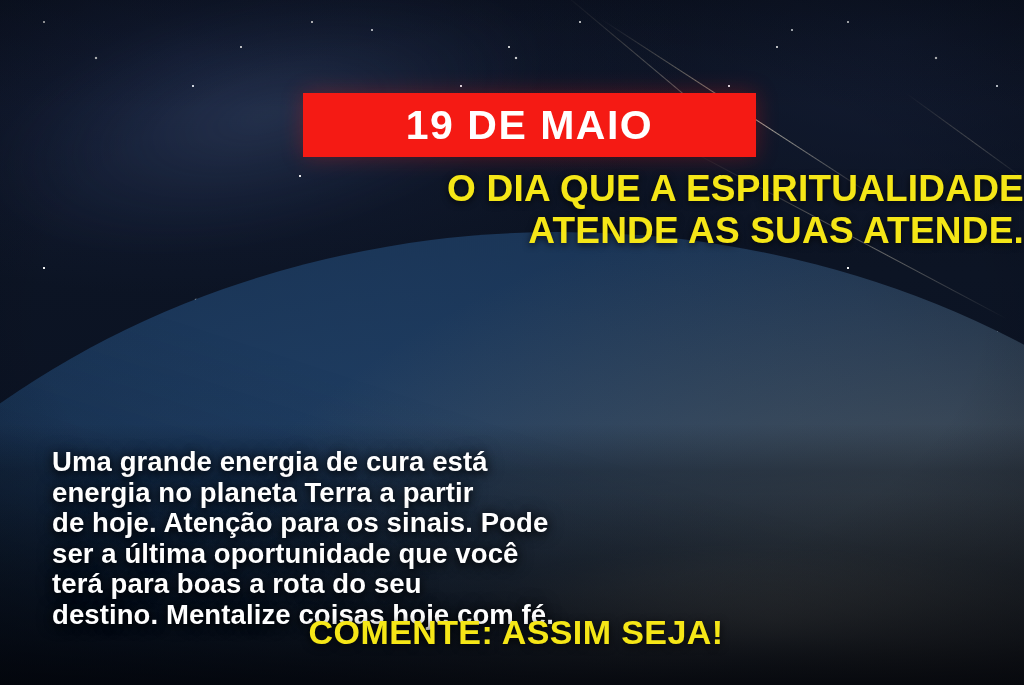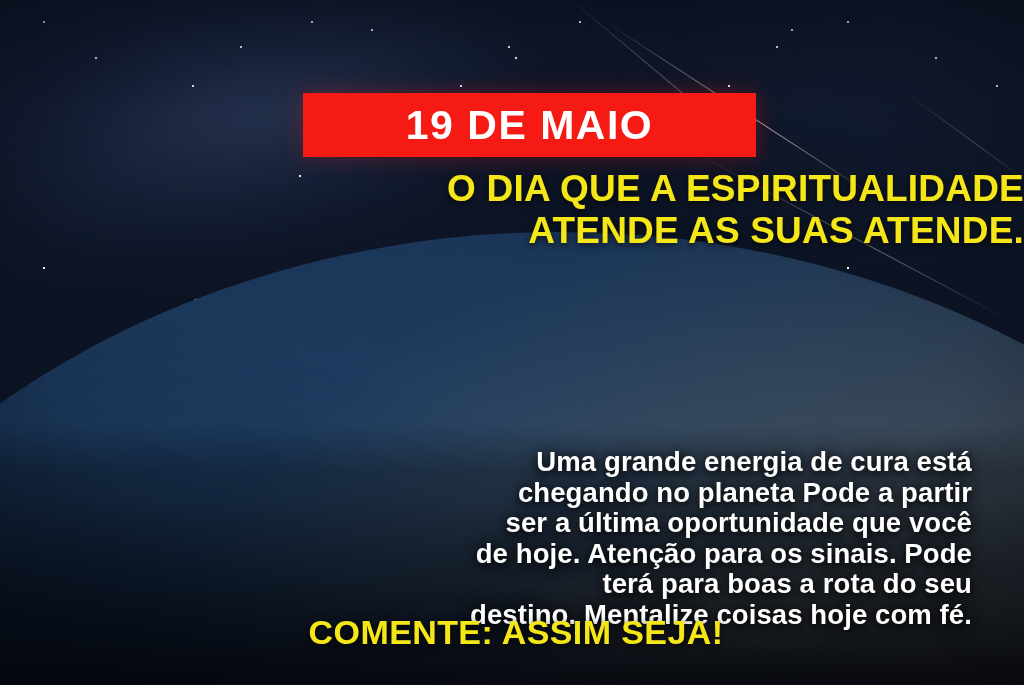--- a/index.html
+++ b/index.html
@@ -191,21 +191,21 @@
     line-height:1.14;
     letter-spacing:.2px;
     text-shadow:0 2px 7px rgba(0,0,0,.72);
     font-family:"Liberation Sans",sans-serif;
   }
   .headline span{display:block;}
 
   .bodycopy{
     position:absolute;
     left:52px;right:52px;top:447px;
-    text-align:right;
+    text-align:left;
     color:#ffffff;
     font-size:27.5px;
     font-weight:bold;
     line-height:1.11;
     letter-spacing:.1px;
     text-shadow:0 2px 8px rgba(0,0,0,.88), 0 0 16px rgba(0,0,0,.55);
     font-family:"Liberation Sans",sans-serif;
   }
   .bodycopy span{display:block;}
 
@@ -256,23 +256,23 @@
       <div class="date-banner-text">19 DE MAIO</div>
     </div>
 
     <div class="headline">
       <span>O DIA QUE A ESPIRITUALIDADE</span>
       <span>ATENDE AS SUAS ATENDE.</span>
     </div>
 
     <div class="bodycopy">
       <span>Uma grande energia de cura está</span>
-      <span>chegando no planeta Pode a partir</span>
+      <span>energia no planeta Terra a partir</span>
+      <span>de hoje. Atenção para os sinais. Pode</span>
       <span>ser a última oportunidade que você</span>
-      <span>de hoje. Atenção para os sinais. Pode</span>
       <span>terá para boas a rota do seu</span>
       <span>destino. Mentalize coisas hoje com fé.</span>
     </div>
 
     <div class="cta">COMENTE: ASSIM SEJA!</div>
 
   </div>
 </div>
 
 </body></html>

